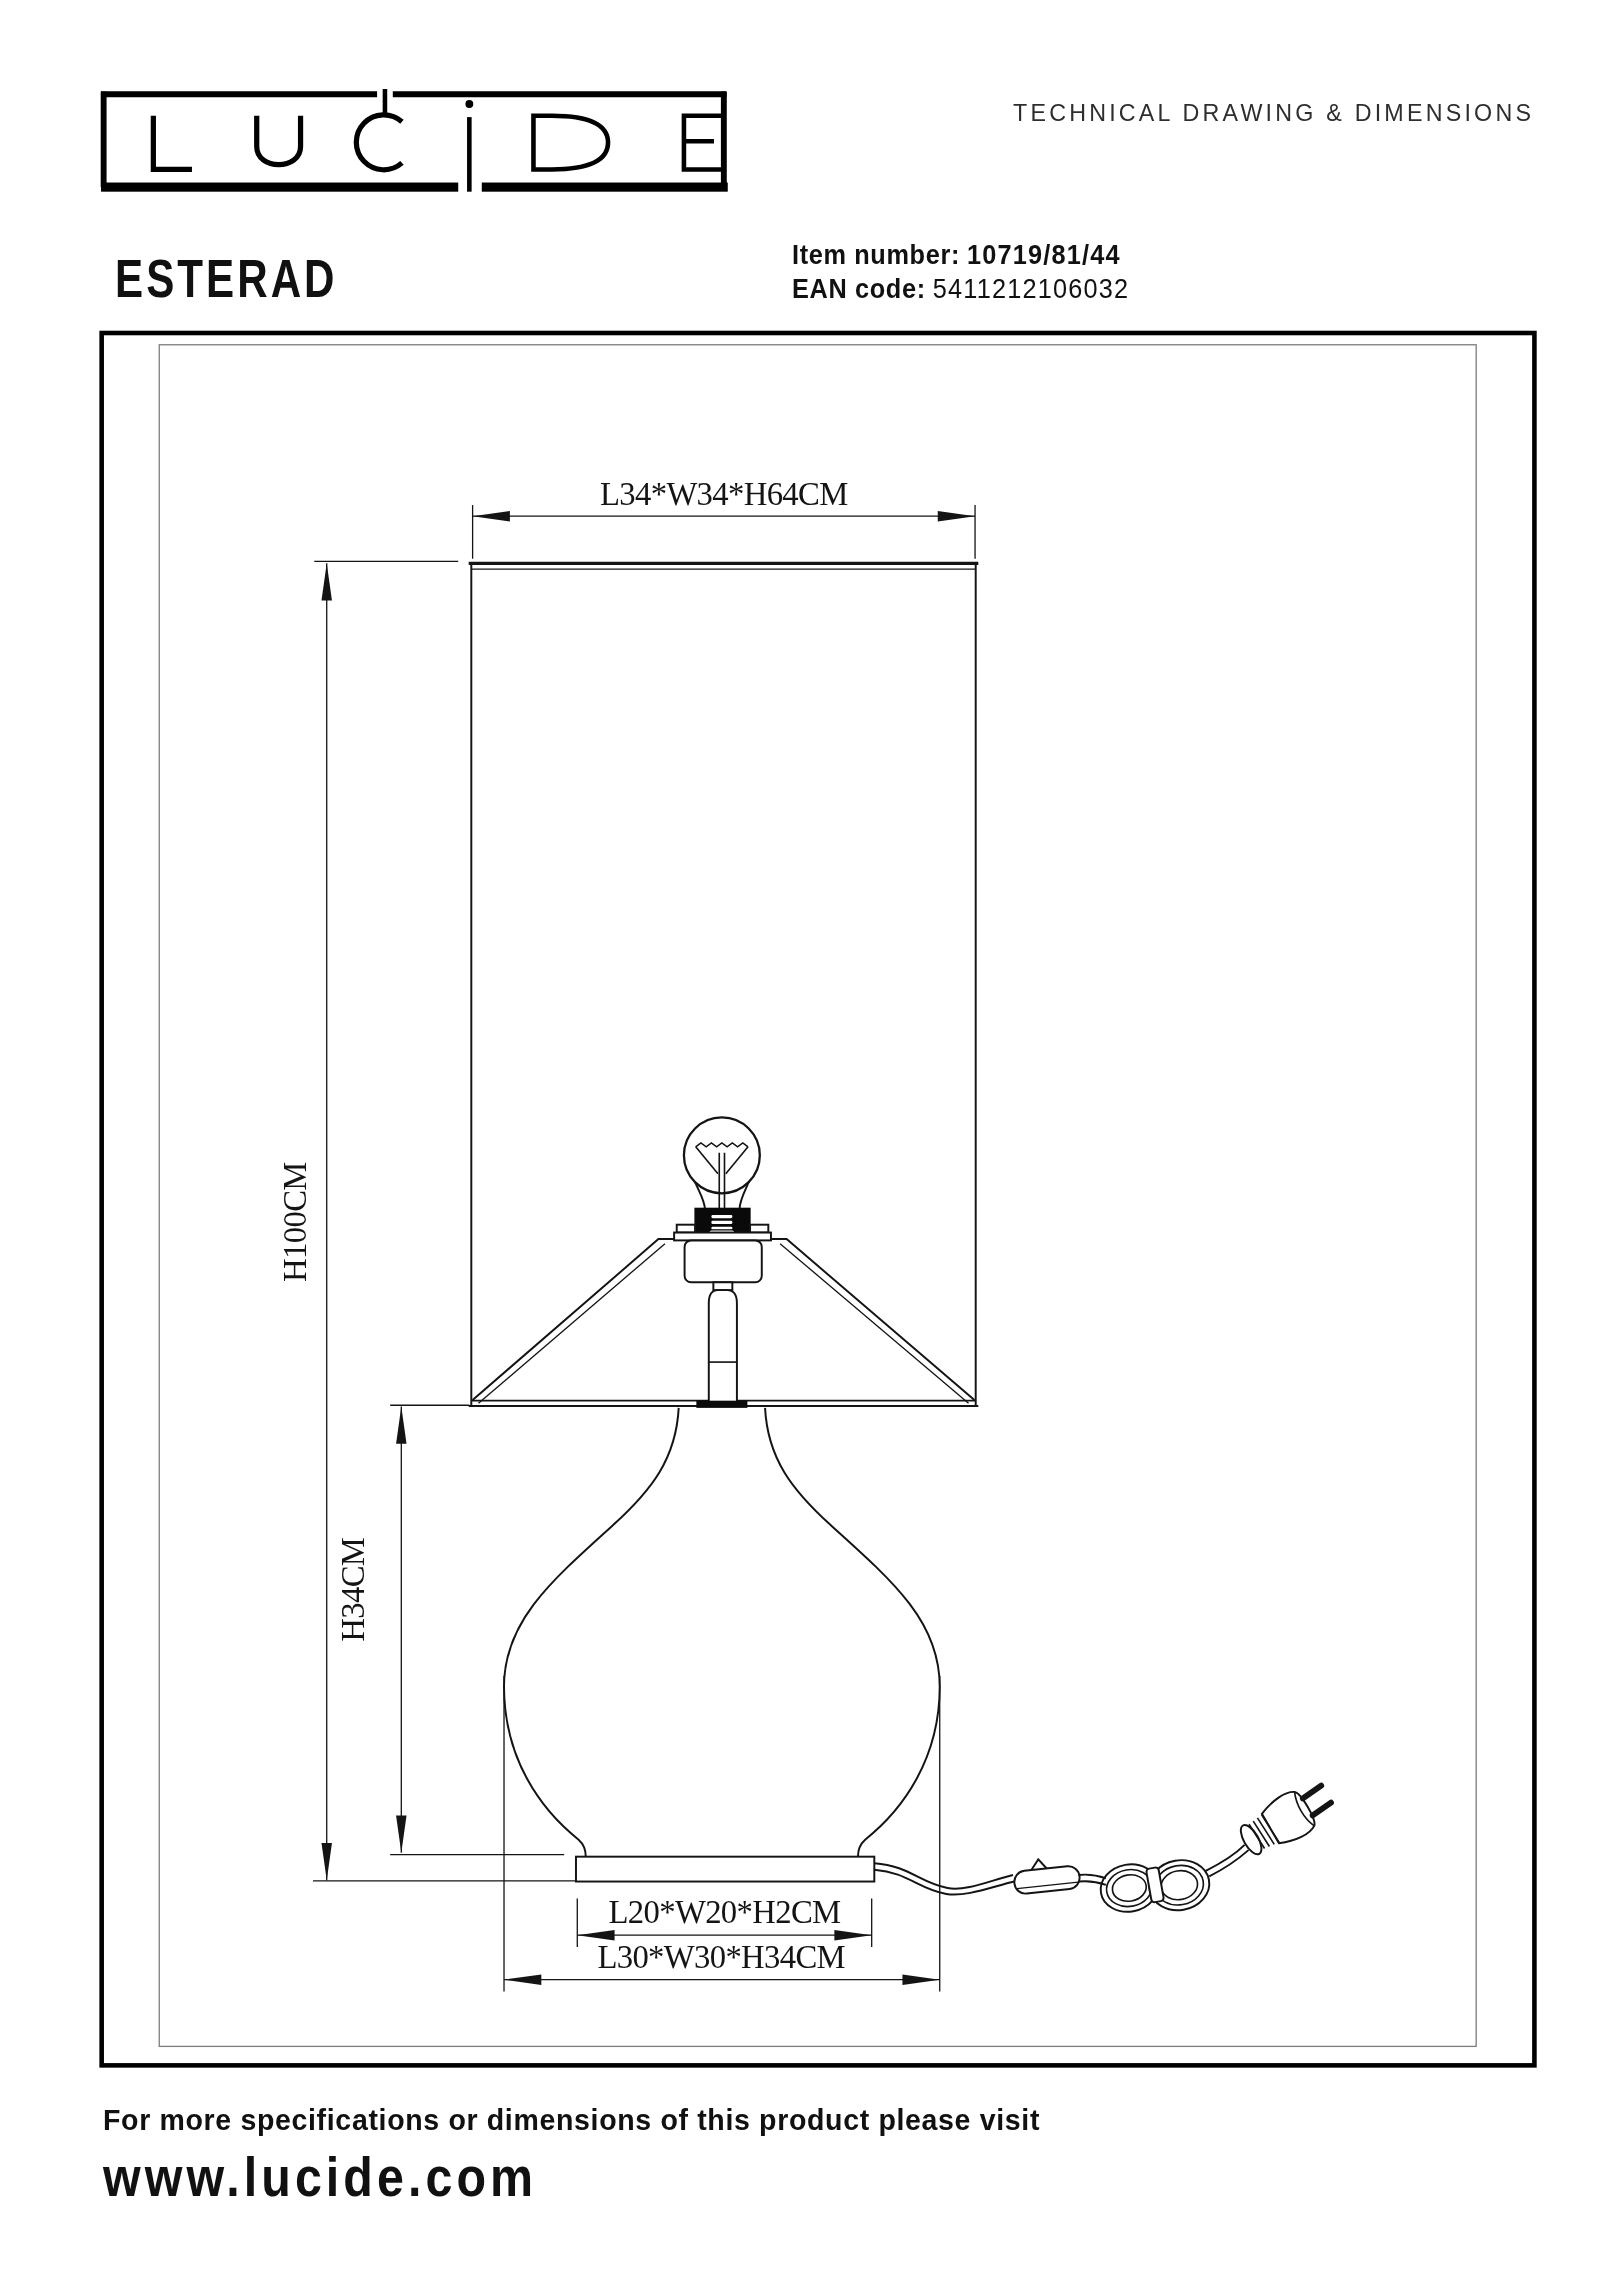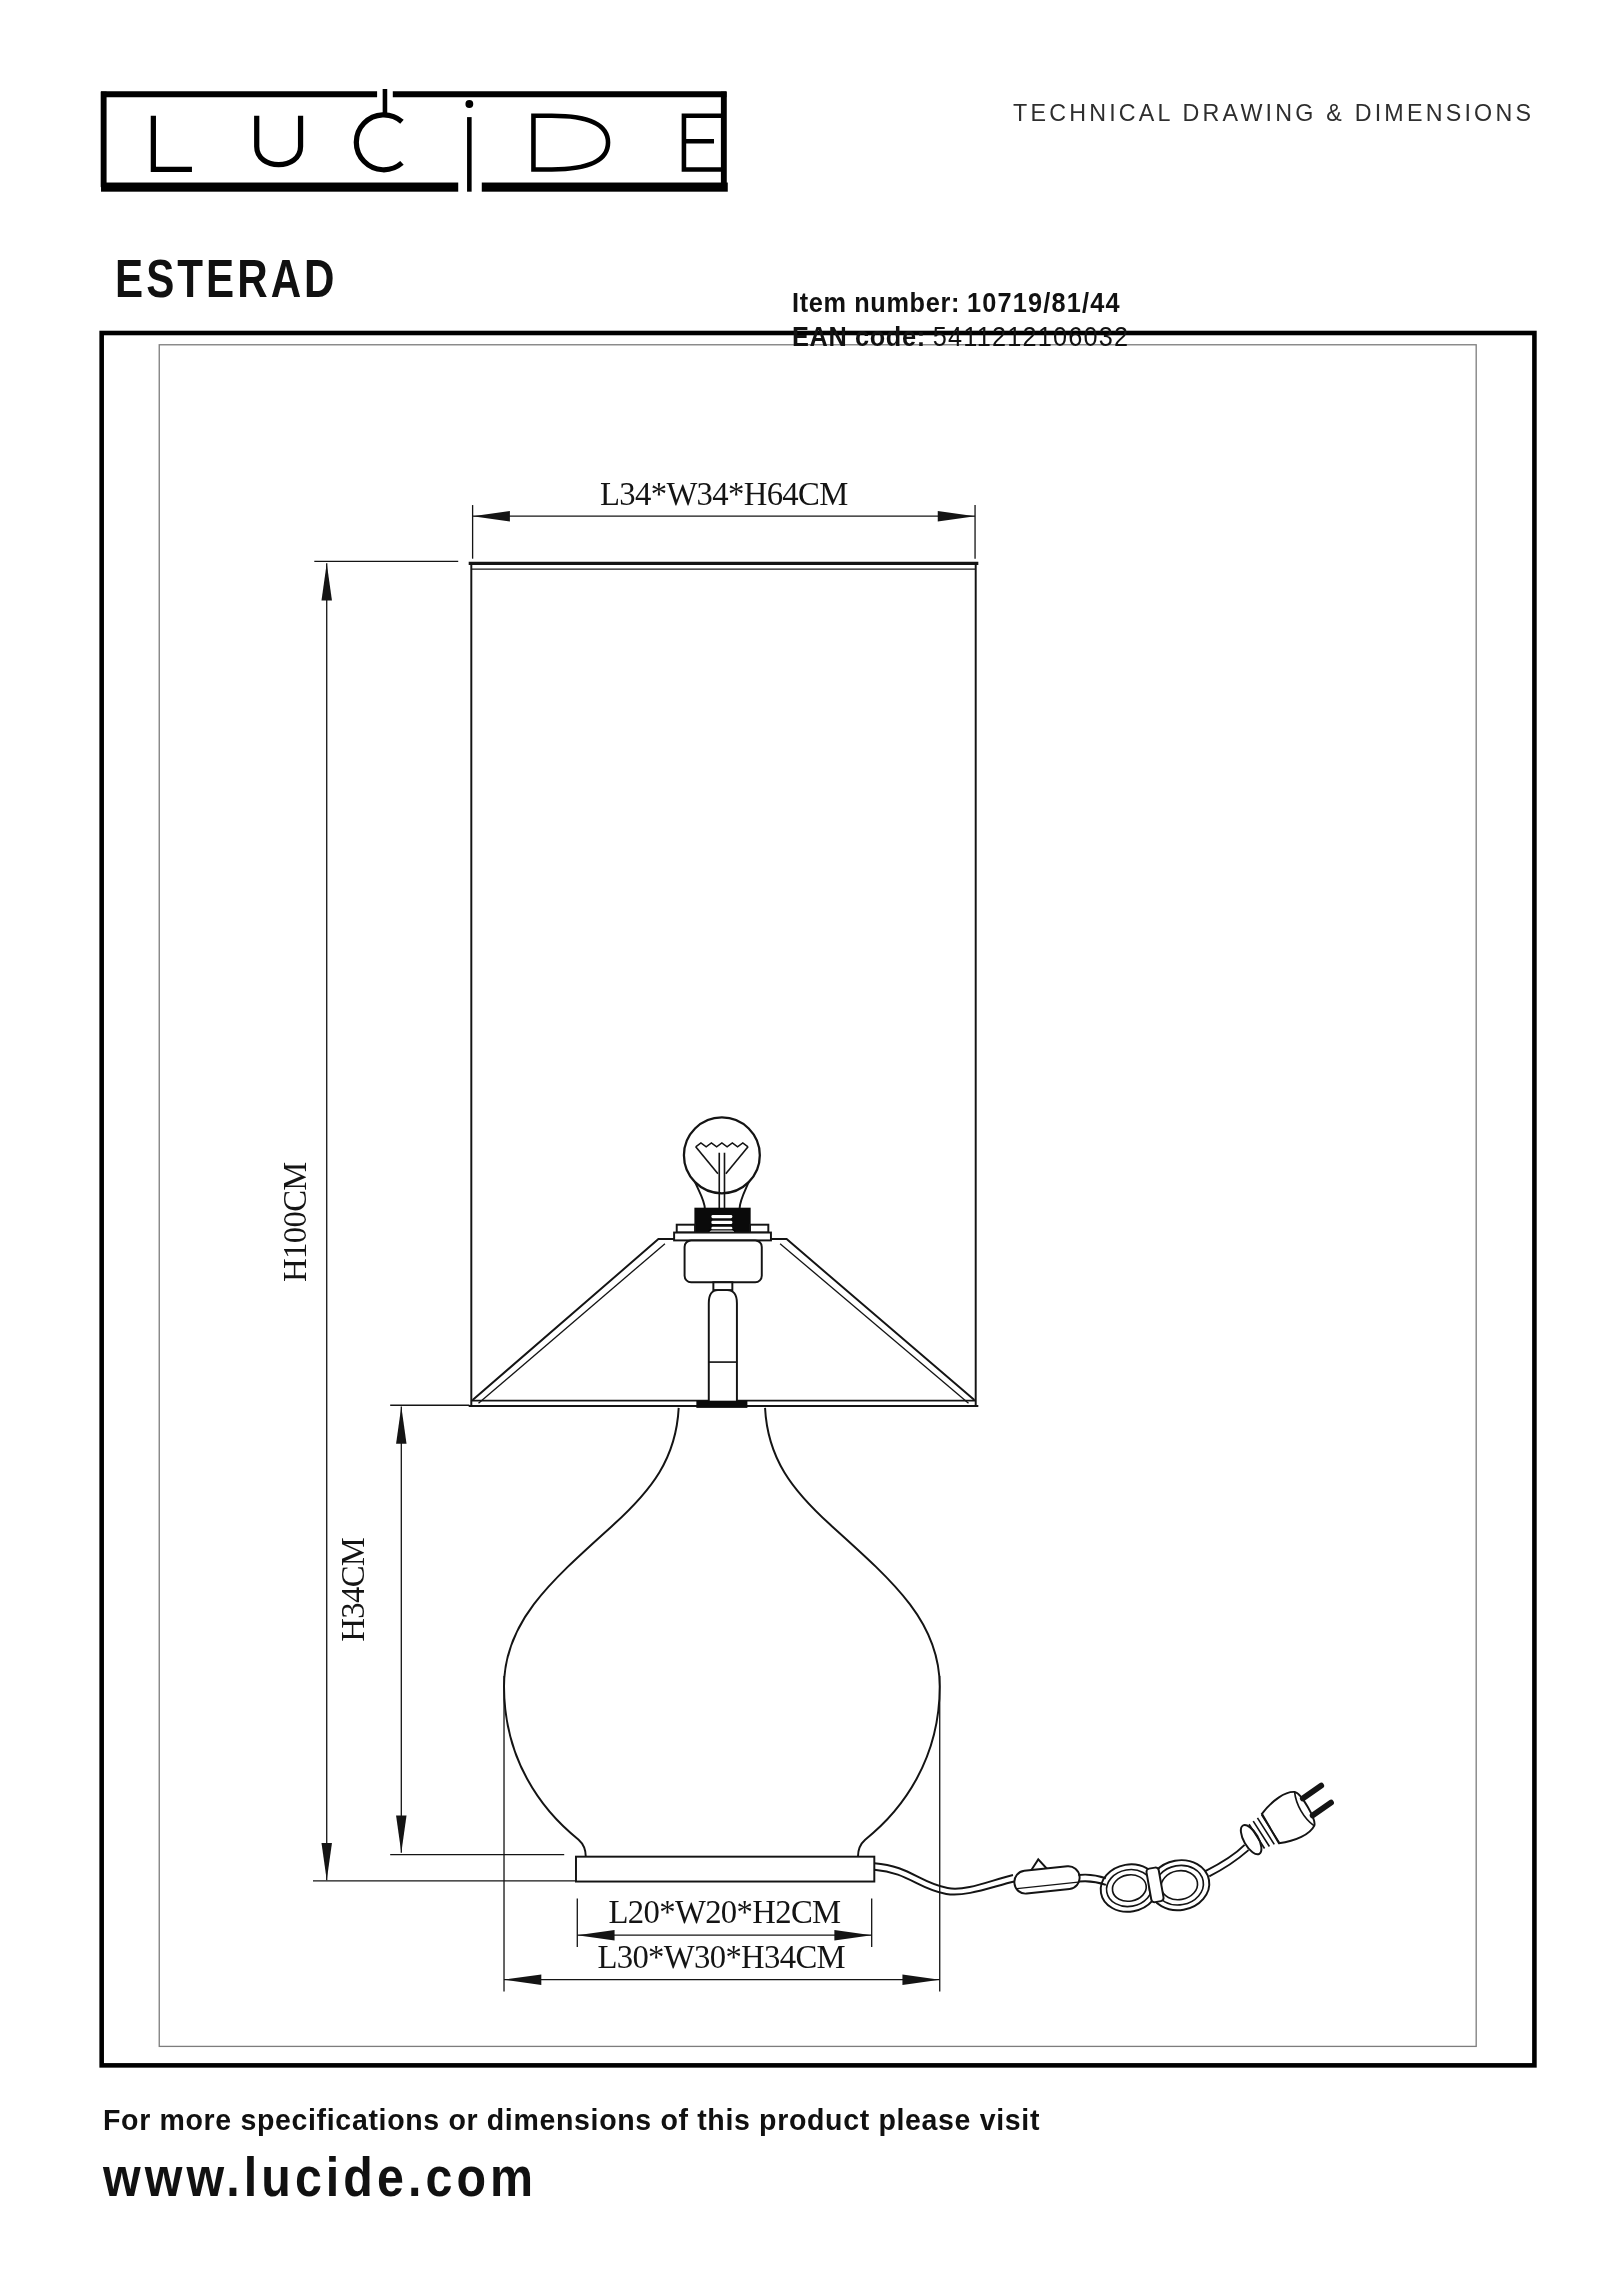--- a/index.html
+++ b/index.html
@@ -18,21 +18,21 @@
   .doc-title{
     top:99px;left:1013px;width:563px;
     font-size:24px;letter-spacing:3.3px;color:#2e2e2e;font-weight:400;
     transform:scaleX(.97);transform-origin:left top;white-space:nowrap;
   }
   .product-name{
     top:247px;left:115px;
     font-size:54px;font-weight:bold;letter-spacing:3.9px;
     transform:scaleX(.78);transform-origin:left top;white-space:nowrap;
   }
-  .codes{top:239px;left:792px;line-height:31px;font-size:27.5px;white-space:nowrap;margin-top:48px;}
+  .codes{top:239px;left:792px;line-height:31px;font-size:27.5px;white-space:nowrap;}
   .codes .row{margin-bottom:2.6px;transform:scaleX(.92);transform-origin:left top;}
   .codes .lbl{font-weight:bold;letter-spacing:0.7px;}
   .codes .val-b{font-weight:bold;letter-spacing:1.3px;}
   .codes .val-r{font-weight:400;letter-spacing:1.3px;}
   .footer-note{
     top:2103px;left:103px;
     font-size:30px;font-weight:bold;letter-spacing:0.7px;
     transform:scaleX(.95);transform-origin:left top;white-space:nowrap;
   }
   .website{

